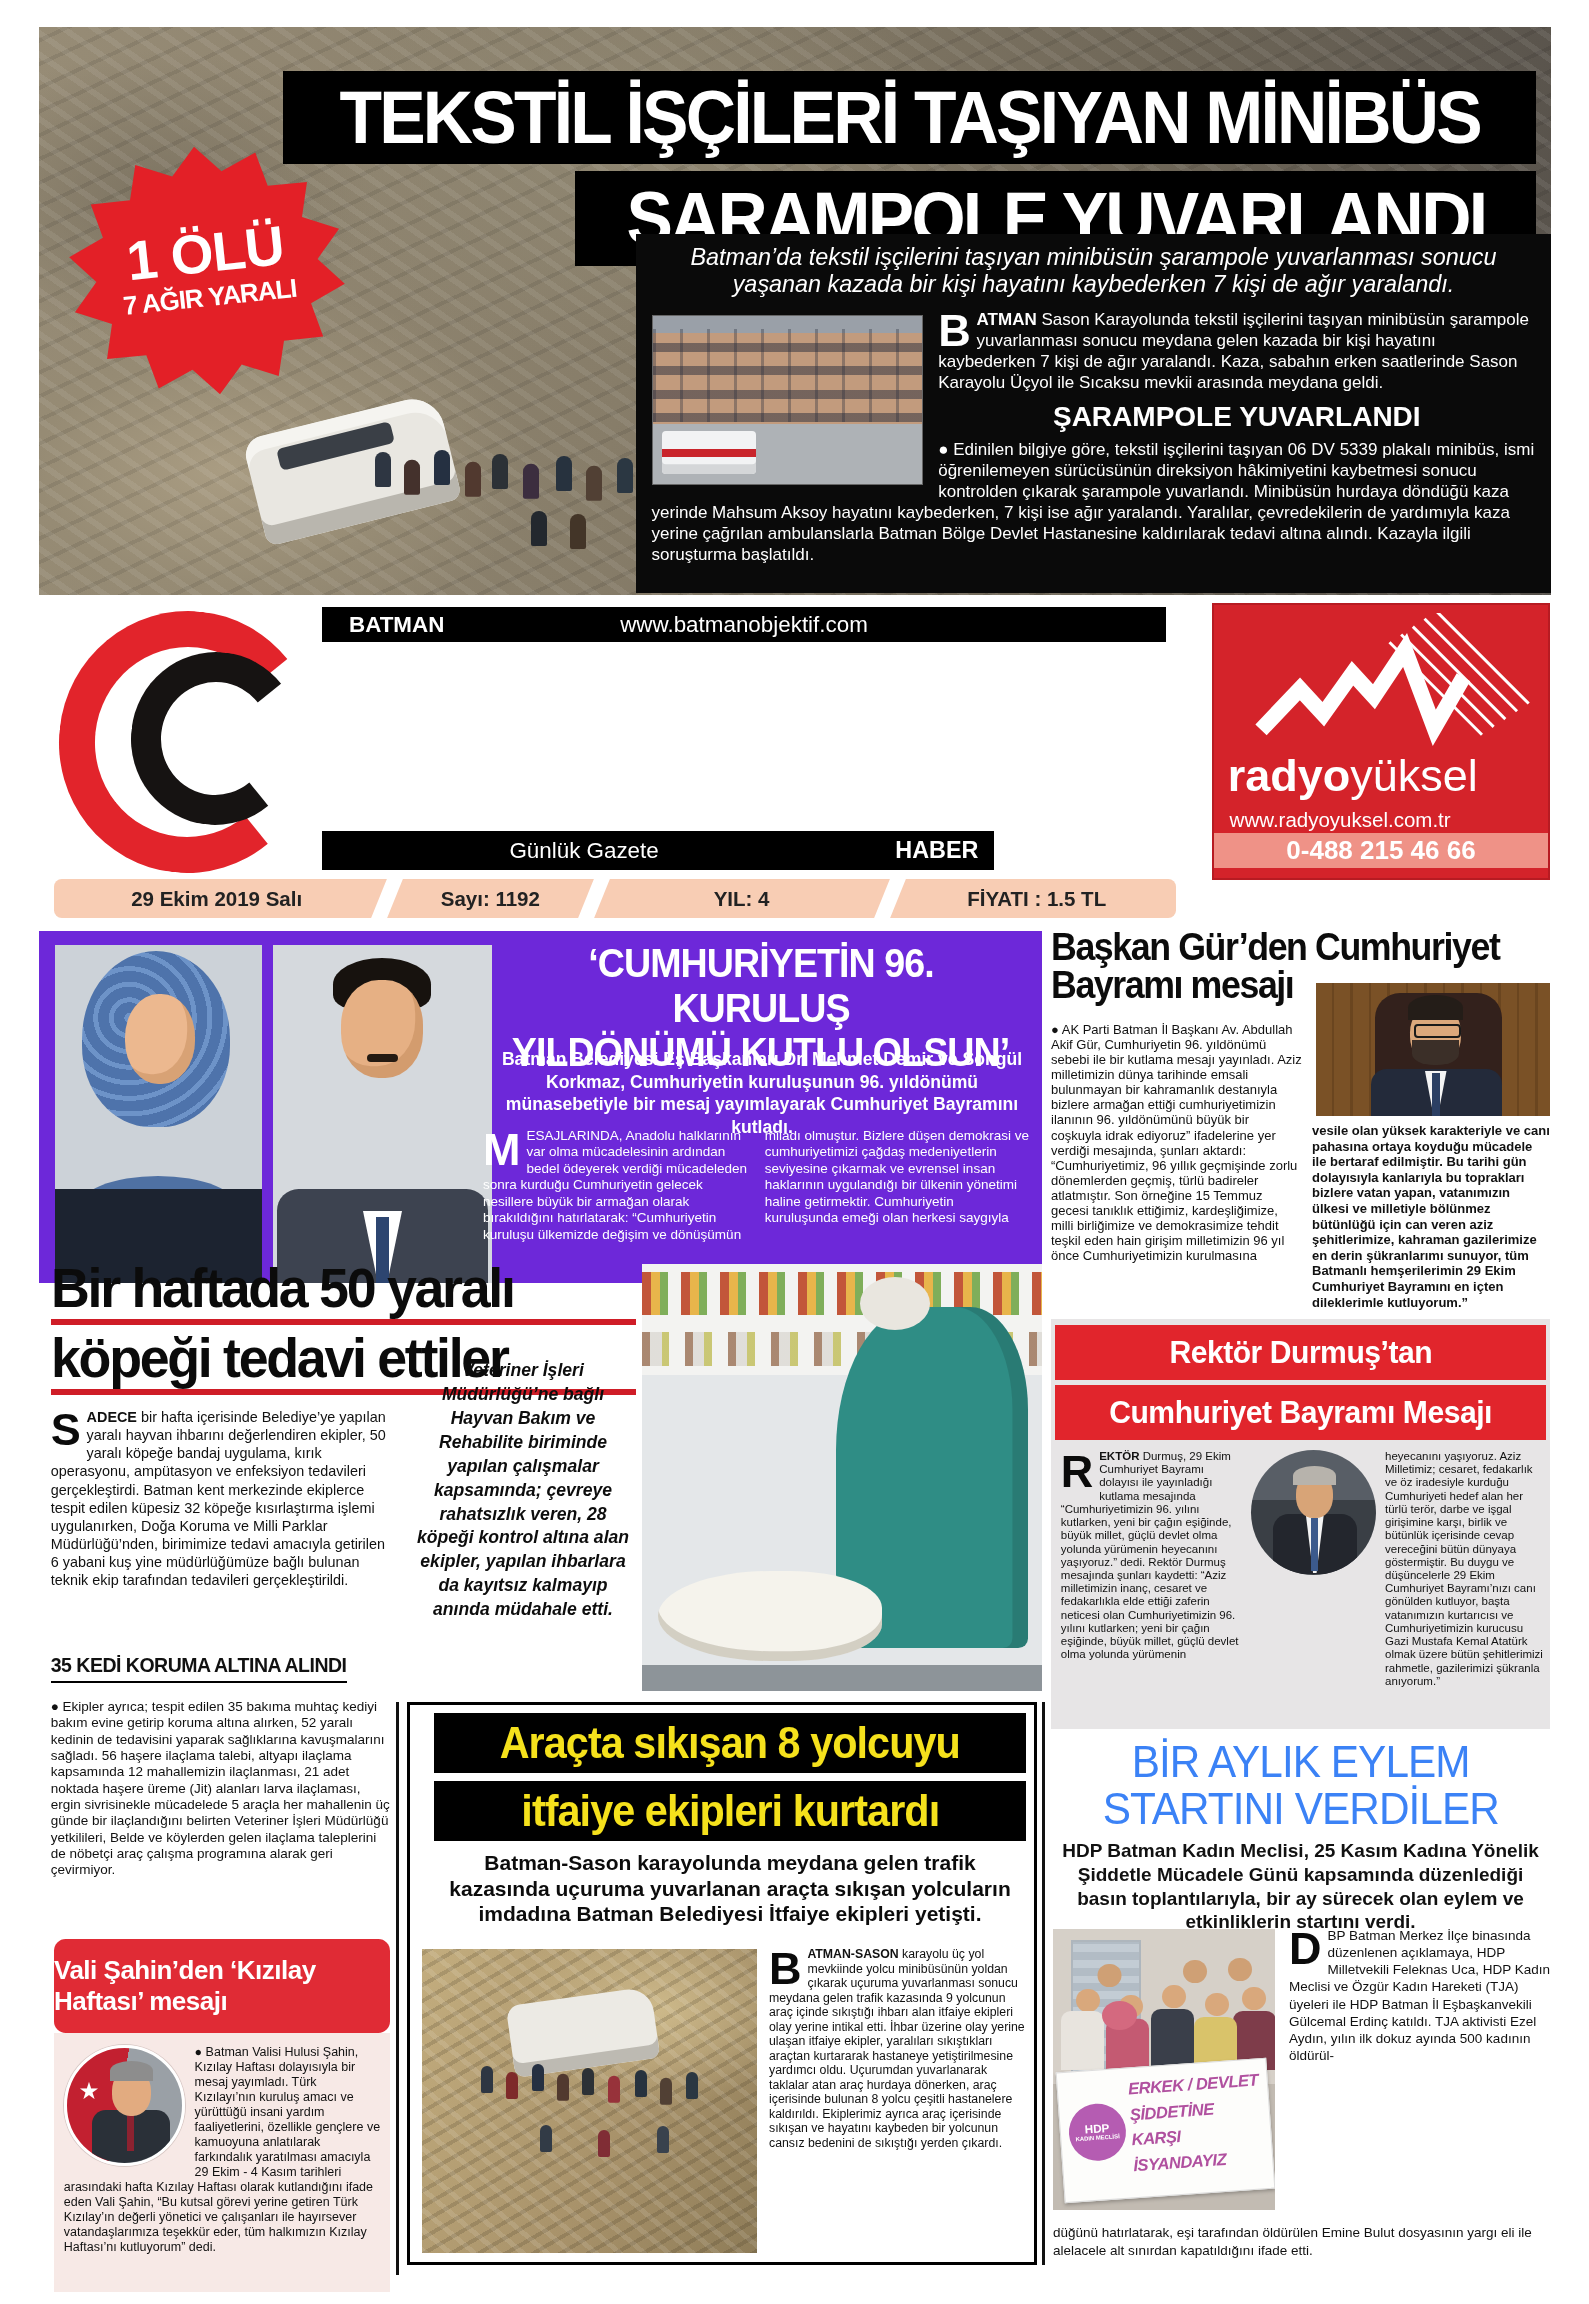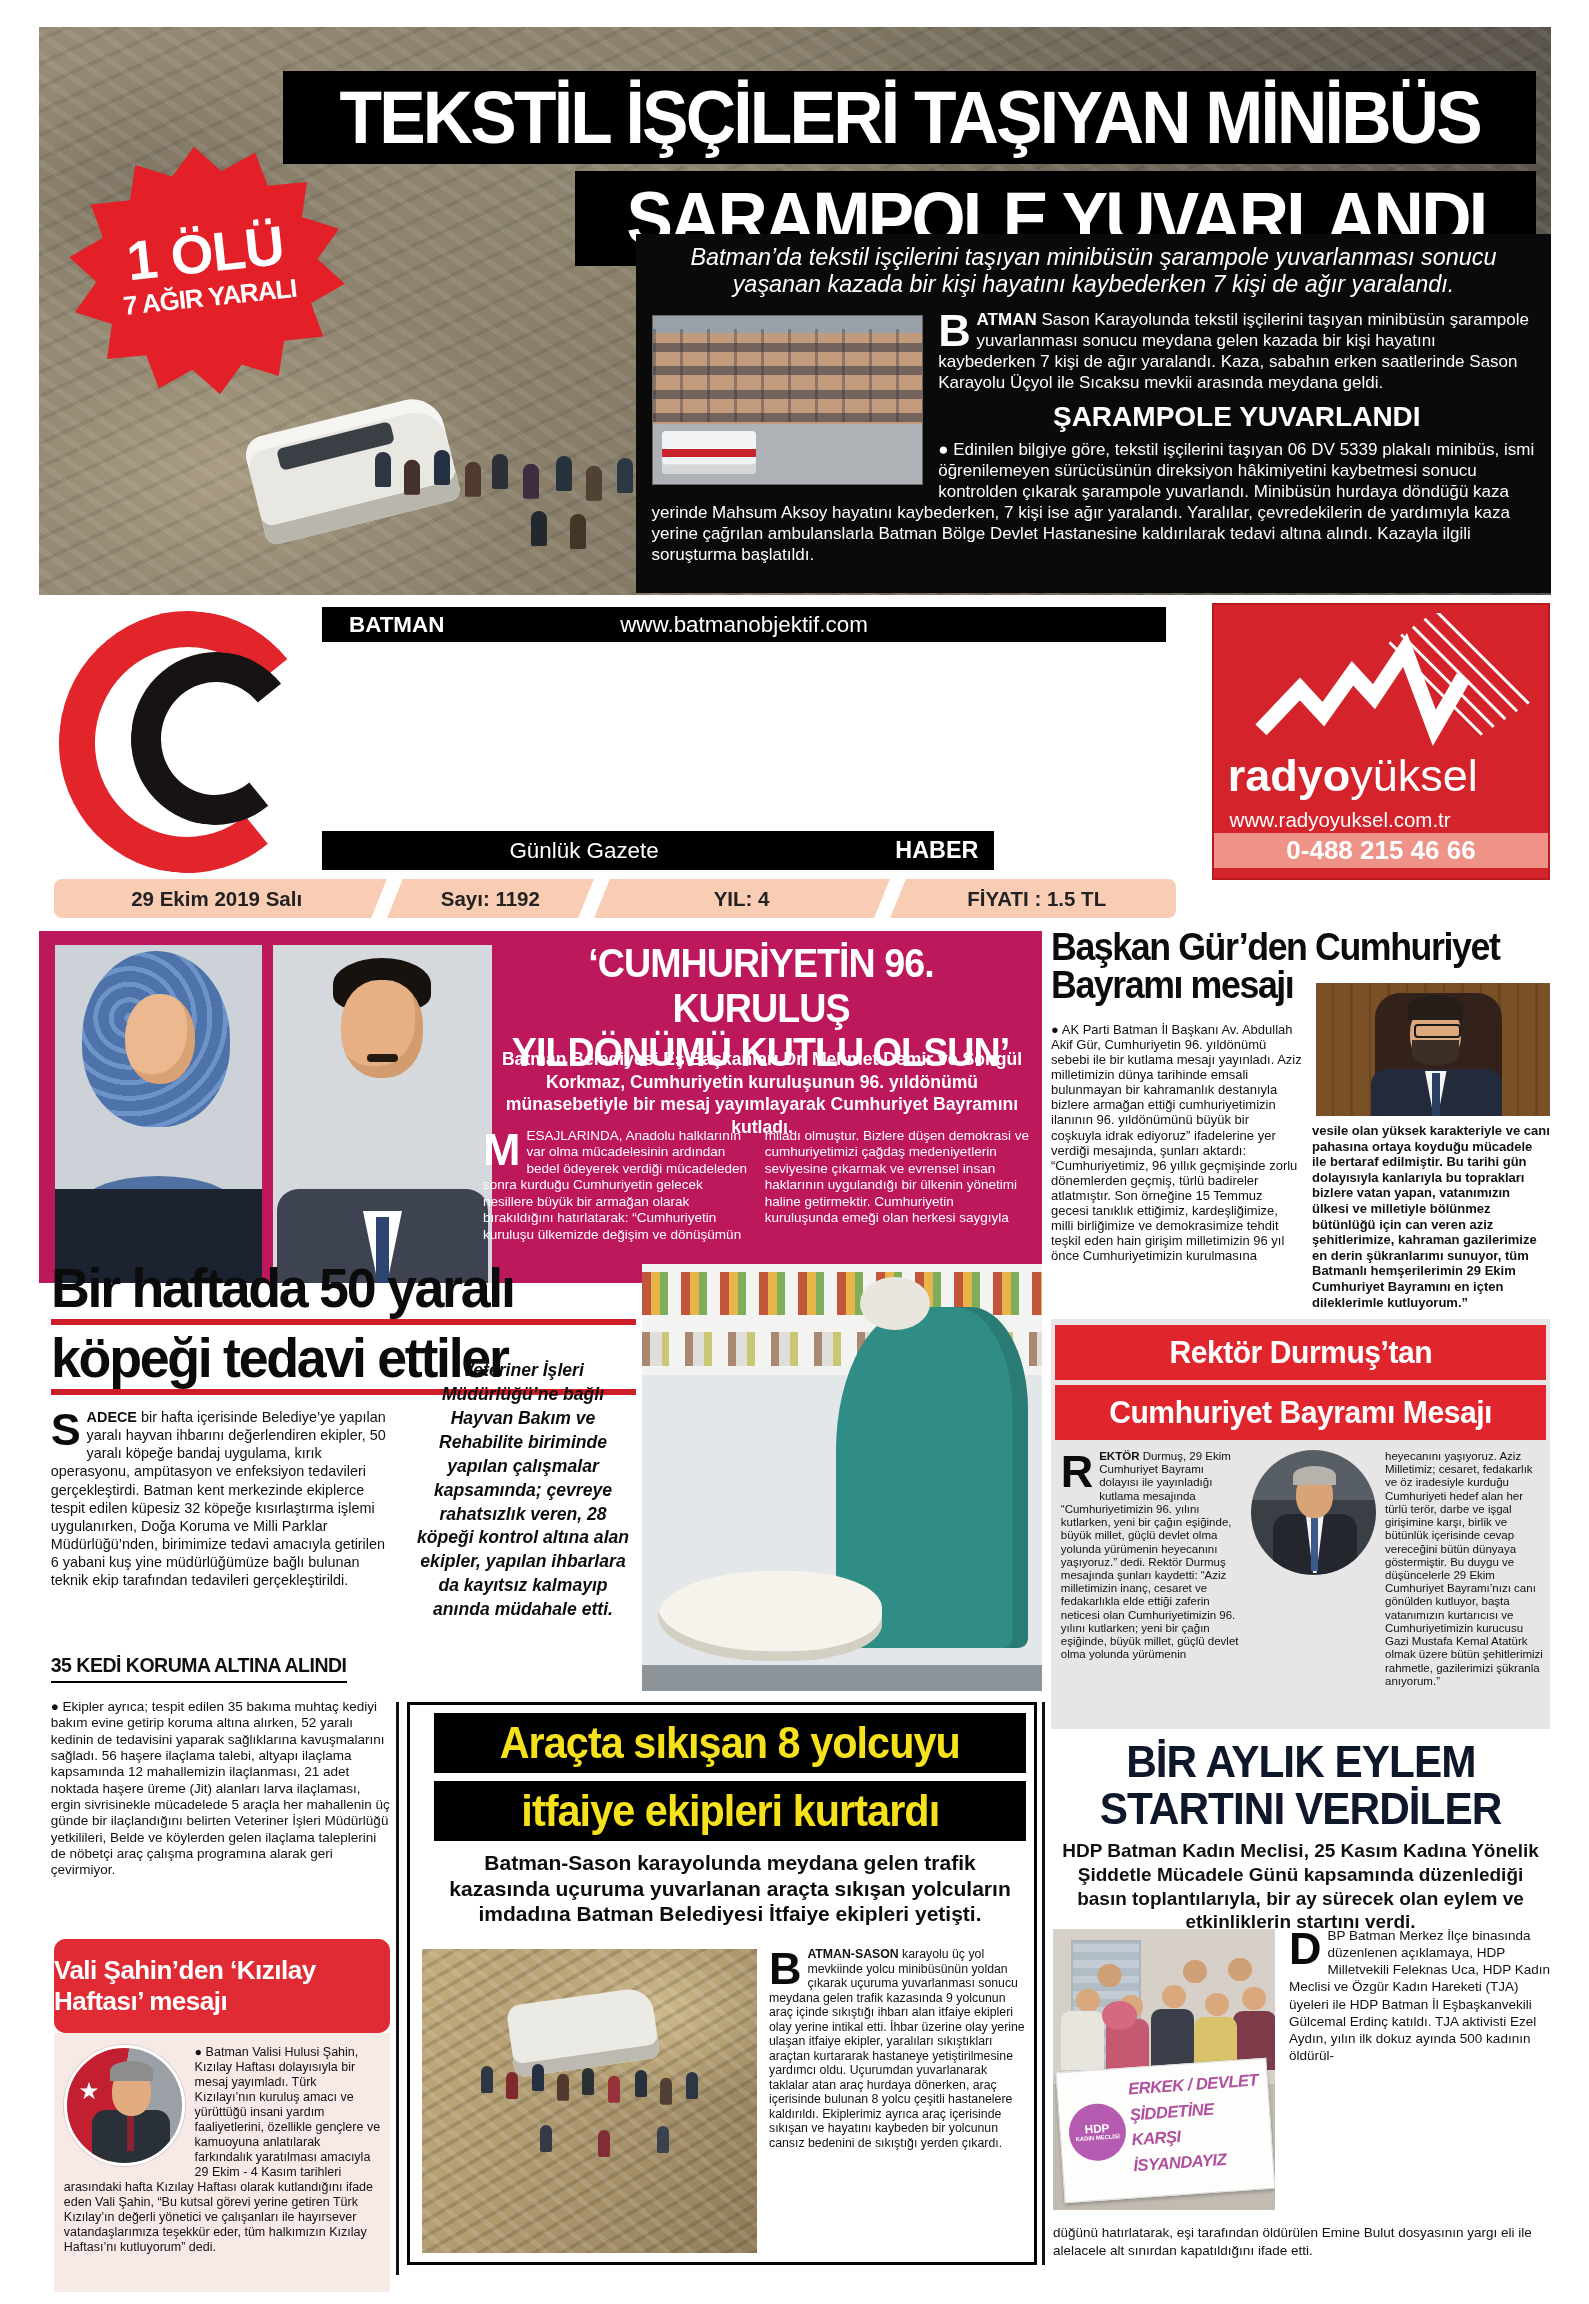--- a/index.html
+++ b/index.html
@@ -85,21 +85,21 @@
       align-items:center;justify-content:center;color:#fff;font-weight:900;font-size:26px;}
 
   
   .datebar{left:54px;top:879px;width:1122px;height:39px;background:#f8cdb4;border-radius:7.8px;display:flex;
       align-items:stretch;overflow:hidden;}
   .dseg{display:flex;align-items:center;justify-content:center;font-weight:700;font-size:20.5px;color:#222;}
   .ds{width:15.6px;background:#fff;transform:skewX(-22deg);}
   .dseg.s1{flex:0 0 29%;} .dseg.s2{flex:0 0 17%;} .dseg.s3{flex:0 0 25%;} .dseg.s4{flex:1;}
 
   
-  .cumhuriyet{left:39px;top:931px;width:1003px;height:352px;background:#be185d;overflow:hidden;}
+  .cumhuriyet{left:39px;top:931px;width:1003px;height:352px;background:#6d28d9;overflow:hidden;}
   .portrait{position:absolute;top:13.7px;bottom:0;overflow:hidden;}
   .p-woman{left:15.6px;width:207px;background:#ccd2d8;}
   .scarf{position:absolute;left:27px;top:5.9px;width:148px;height:176px;border-radius:50% 50% 46% 46%;
       background:repeating-radial-gradient(circle at 32% 38%, #6d93c8 0 4.9px, #4e73ab 4.9px 15.6px);}
   .face-w{position:absolute;left:70px;top:49px;width:70px;height:90px;background:#ecb88f;border-radius:48%;
       box-shadow:inset -7.8px -9.8px 0 rgba(180,120,70,.35);}
   .coat-w{position:absolute;left:0;right:0;bottom:0;height:94px;background:#1c2330;}
   .scarf-tail{position:absolute;left:21.5px;bottom:39px;width:164px;height:68px;border-radius:50%;
       background:#41669d;opacity:.9;}
   .p-man{left:234px;width:219px;background:#d5d9dd;}
@@ -216,21 +216,21 @@
       background:linear-gradient(#585e66 0 40%, #3a3f45 40%);}
   .rek-face{position:absolute;left:45px;top:23.4px;width:37px;height:45px;background:#d8a477;border-radius:46%;}
   .rek-hair{position:absolute;left:42px;top:15.6px;width:43px;height:19.5px;background:#b7b3ac;border-radius:50% 50% 0 0;}
   .rek-suit{position:absolute;left:21.5px;top:64px;width:84px;height:60px;background:#23262d;border-radius:15.6px 15.6px 0 0;}
   .rek-shirt{position:absolute;left:55px;top:66px;width:17.6px;height:57px;background:#f4f4f4;
       clip-path:polygon(0 0,100% 0,60% 100%,40% 100%);}
   .rek-tie{position:absolute;left:60px;top:68px;width:6.8px;height:53px;background:#3c5a8c;}
 
   
   .hdp{left:1051px;top:1738px;width:499px;height:567px;}
-  .hdp-h{text-align:center;font-weight:700;font-size:45px;line-height:1.05;letter-spacing:-1px;color:#0f172a;}
+  .hdp-h{text-align:center;font-weight:400;font-size:45px;line-height:1.05;letter-spacing:-1px;color:#3b82f6;}
   .hdp-sub{position:absolute;left:0;top:101px;width:100%;text-align:center;font-weight:600;font-size:19px;
       line-height:1.25;color:#111;}
   .hdp-photo{position:absolute;left:2px;top:191px;width:222px;height:281px;overflow:hidden;
       background:linear-gradient(#d6d0c8 0 55%, #c2bbb2 55%);}
   .hdp-door{position:absolute;left:8%;top:4%;width:30%;height:48%;border:2.9px solid #aeb6bd;
       background:repeating-linear-gradient(0deg,#c3ccd4 0 7.8px,#b2bcc5 7.8px 15.6px);}
   .hdp-heads{position:absolute;left:23.4px;top:60px;width:23.4px;height:23.4px;border-radius:50%;background:#d9a87c;
       box-shadow:43px 5.9px 0 #d9a87c,86px -3.9px 0 #d9a87c,129px 3.9px 0 #d9a87c,166px -2px 0 #d9a87c,
                  21.5px -25px 0 #cfa075,107px -29px 0 #cfa075,152px -31px 0 #cfa075;}
   .hdp-bodies{position:absolute;left:7.8px;top:82px;width:43px;height:59px;border-radius:9.8px 9.8px 0 0;background:#e8e4de;

